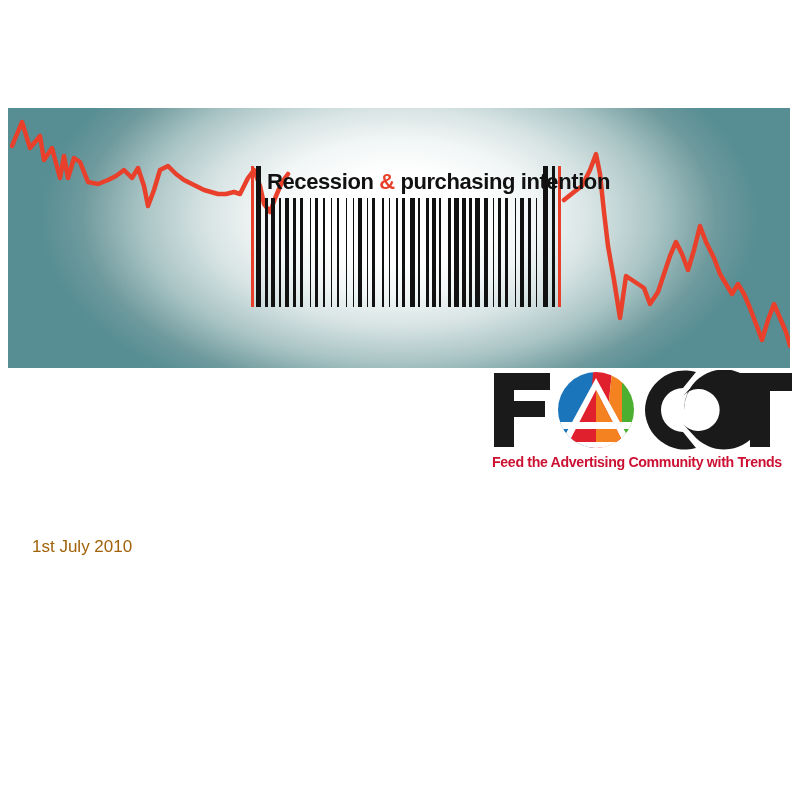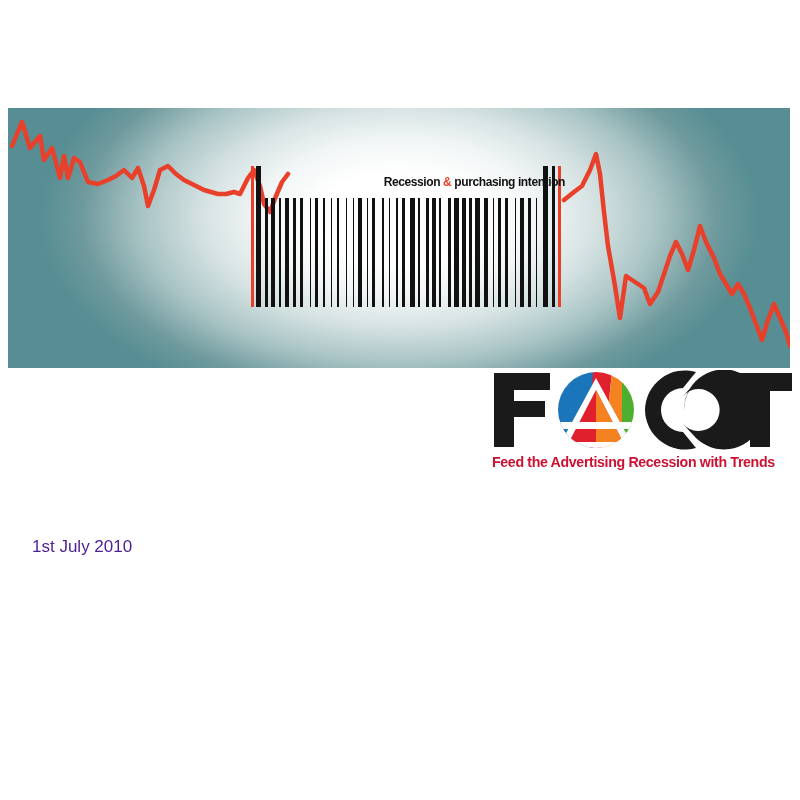--- a/index.html
+++ b/index.html
@@ -81,26 +81,25 @@
 
   #barcode-title {
     position: absolute;
     left: 16px;
     top: 2px;
     width: 274px;
     height: 28px;
     line-height: 28px;
     font-family: "Liberation Sans", sans-serif;
     font-weight: bold;
-    font-size: 12px;
+    font-size: 22px;
     letter-spacing: -0.4px;
     color: #111111;
     white-space: nowrap;
     text-align: right;
-    margin-left: 24px;
   }
   #barcode-title .amp { color: #e8402a; }
 
   #barcode-bars {
     position: absolute;
     left: 14px;
     top: 32px;
     width: 276px;
     height: 109px;
   }
@@ -155,21 +154,21 @@
     color: #466f6e;
     font-weight: normal;
     letter-spacing: -0.2px;
     margin: 0;
     white-space: pre-line;
   }
   #deck-date {
     margin-top: 17px;
     font-family: "Liberation Sans", sans-serif;
     font-size: 17px;
-    color: #4c1d95;
+    color: #a16207;
     letter-spacing: 0px;
   }
 </style>
 </head>
 <body>
 
 <div id="hero-banner">
 
   <svg class="chart-svg" viewBox="0 0 782 260" preserveAspectRatio="none">
     <polyline fill="none" stroke="#e8402a" stroke-width="4.5" stroke-linejoin="round" stroke-linecap="round" points="4,38 14,14 22,40 32,28 36,52 44,40 52,70 56,48 60,70 66,50 72,54 80,74 90,76 100,72 108,68 116,62 124,70 130,60 136,78 140,98 146,82 152,62 160,58 168,66 176,72 184,76 196,82 210,86 218,86 226,84 232,86 240,70 246,62 252,78 256,96 262,104 268,88 274,74 280,66"></polyline>
@@ -259,18 +258,18 @@
 
     <g>
       <path fill="#1a1a1a" d="M192,40 a40,40 0 1,1 12,28 l-13,-14 a21,21 0 1,0 0,-28 l13,-14 a40,40 0 0,0 -12,28 Z"></path>
       <path fill="#1a1a1a" d="M153,40 a40,40 0 0,1 51,-38 l-13,16 a21,21 0 0,0 0,44 l13,16 a40,40 0 0,1 -51,-38 Z"></path>
     </g>
 
     <g>
       <path fill="#1a1a1a" d="M236,3 L300,3 L300,21 L278,21 L278,77 L258,77 L258,21 L236,21 Z"></path>
     </g>
   </svg>
-  <div id="fact-tagline">Feed the Advertising Recession with Trends</div>
+  <div id="fact-tagline">Feed the Advertising Community with Trends</div>
 </div>
 
 <div id="title-block">
   <div id="deck-date">1st July 2010</div>
 </div>
 
 </body></html>

